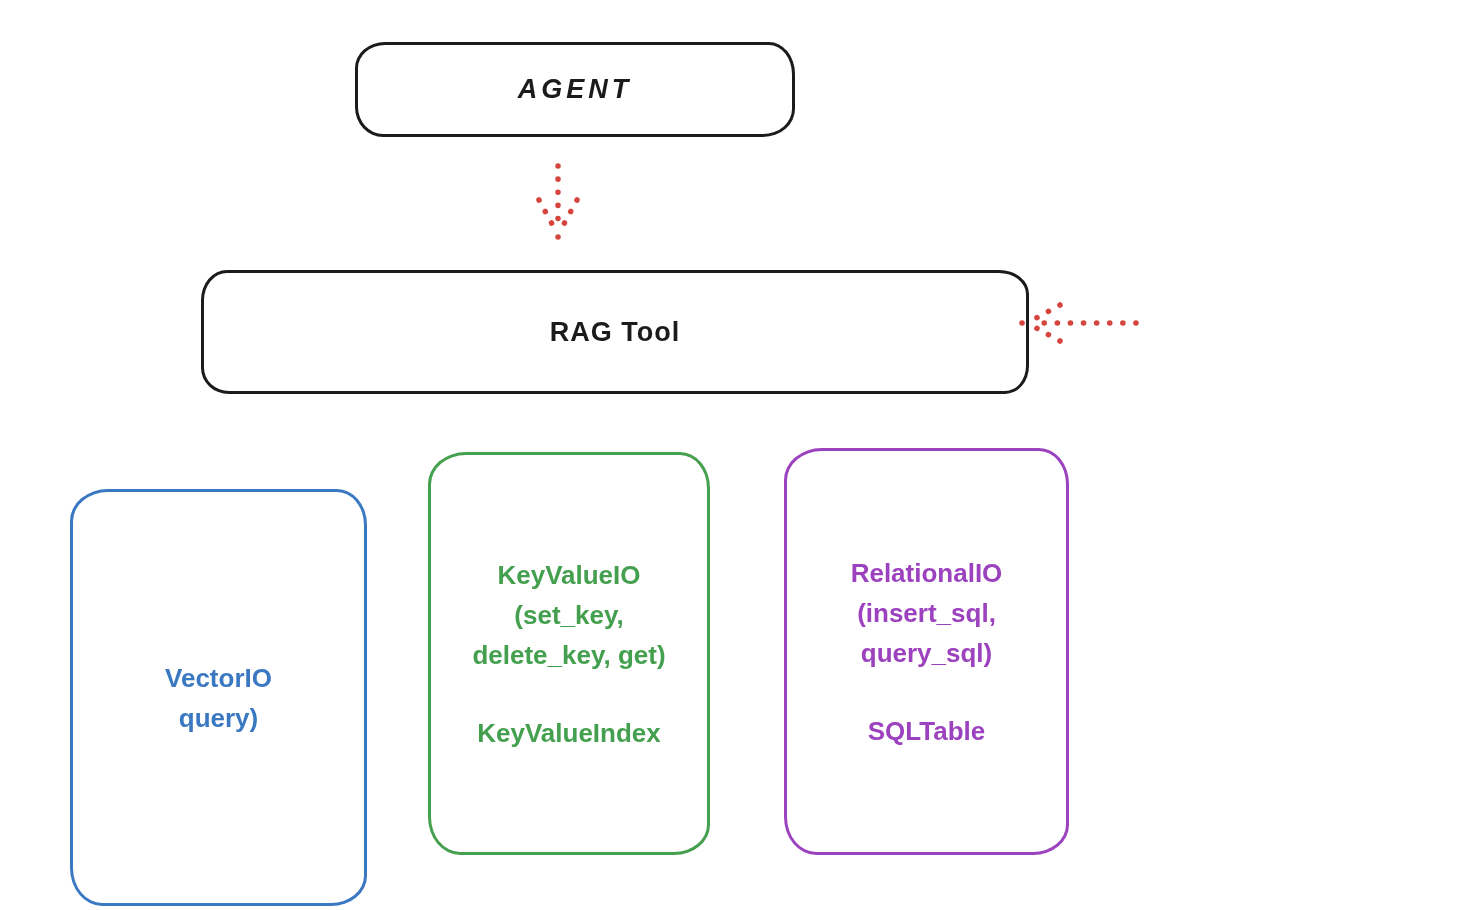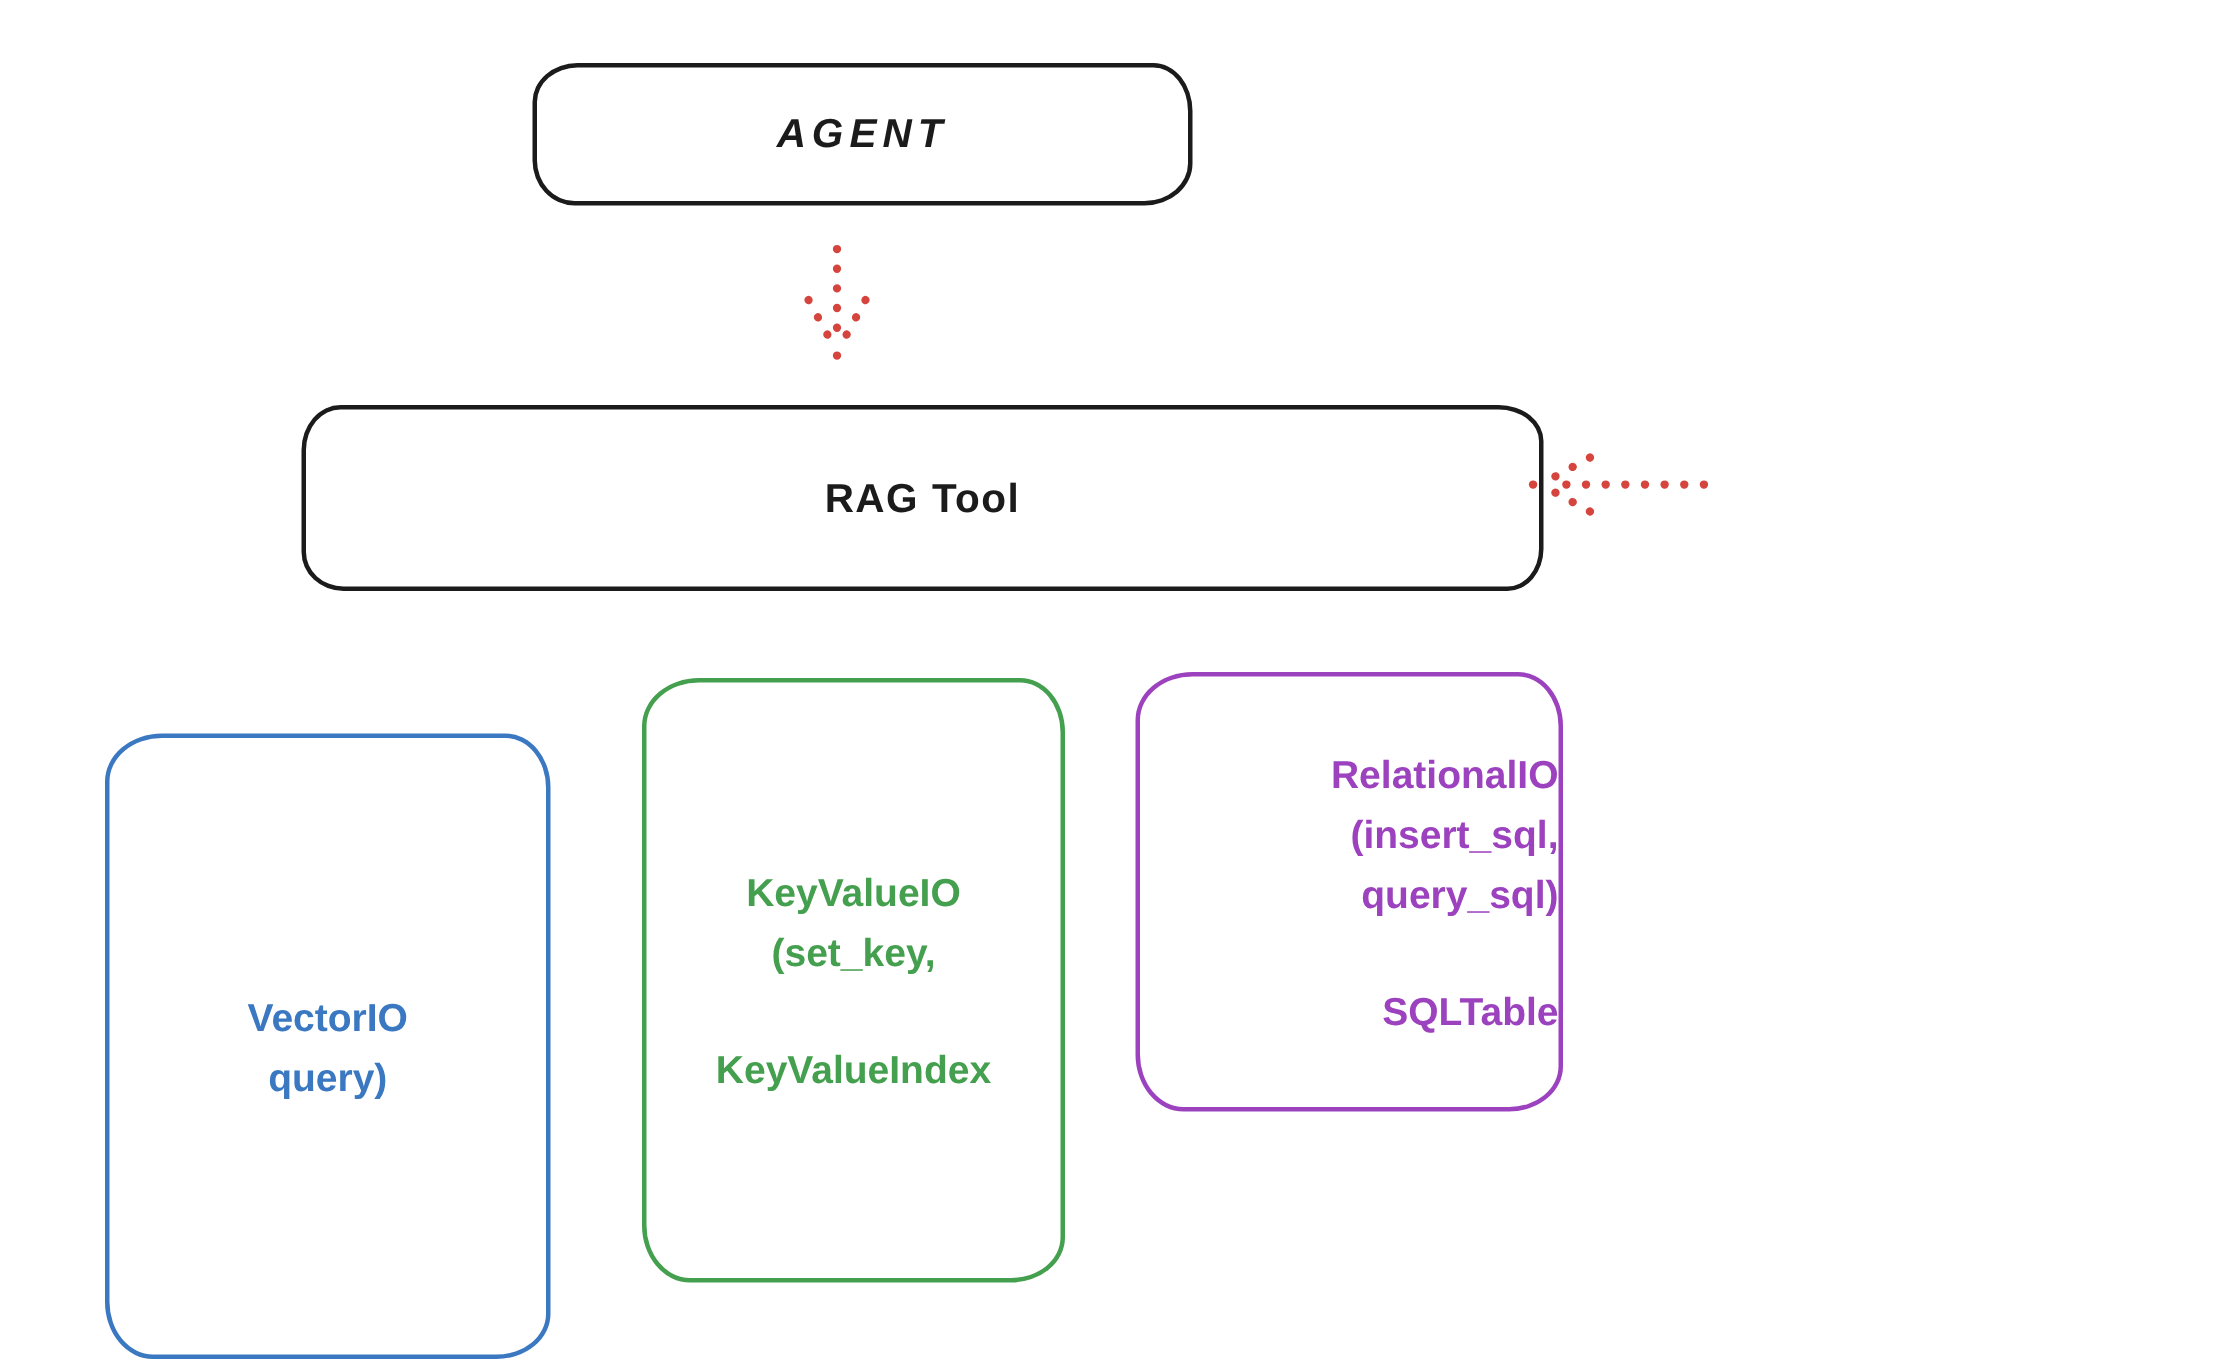--- a/index.html
+++ b/index.html
@@ -99,23 +99,24 @@
 
 
   <div id="vector-box" class="sketch-box store-box" style="left:70px; top:453px; width:297px; height:417px;">
     <div class="store-line">VectorIO</div>
     <div class="store-line">query)</div>
   </div>
 
   <div id="keyvalue-box" class="sketch-box store-box" style="left:428px; top:452px; width:282px; height:403px;align-items:center;">
     <div class="store-line">KeyValueIO</div>
     <div class="store-line">(set_key,</div>
+    <div class="store-line">delete_key, get)</div>
     <div class="store-line index-label">KeyValueIndex</div>
   </div>
 
-  <div id="relational-box" class="sketch-box store-box" style="left:757px; top:448px; width:285px; height:293px;align-items:flex-end;">
+  <div id="relational-box" class="sketch-box store-box" style="left:784px; top:448px; width:285px; height:407px;">
     <div class="store-line">RelationalIO</div>
     <div class="store-line">(insert_sql,</div>
     <div class="store-line">query_sql)</div>
     <div class="store-line index-label">SQLTable</div>
   </div>
 
 </div>
 
 </body></html>

